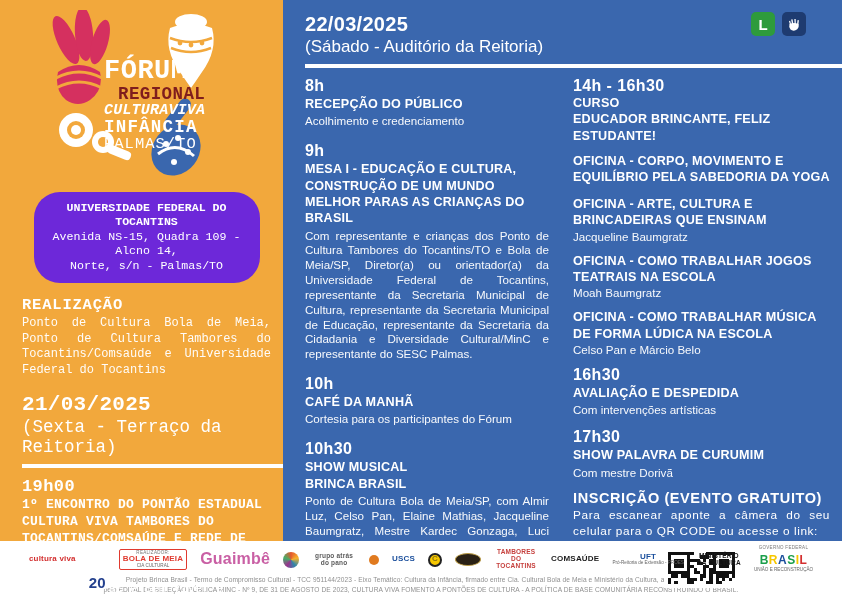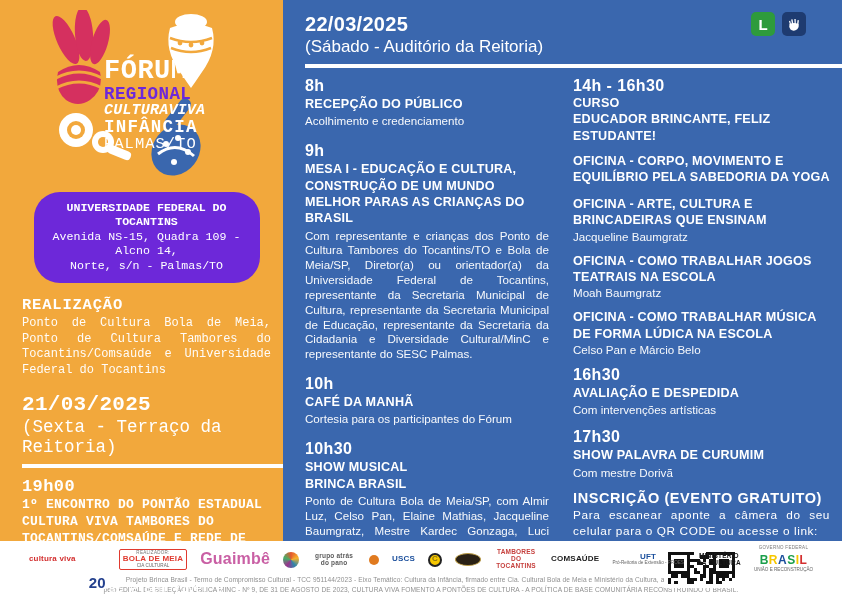--- a/index.html
+++ b/index.html
@@ -7,21 +7,21 @@
   body { font-family:"Liberation Sans","DejaVu Sans",sans-serif; width:842px; height:595px; overflow:hidden; }
   .poster { width:842px; height:595px; display:flex; flex-direction:column; }
   .main { display:flex; height:541px; }
 
   
   .left-panel { width:283px; background:#F2A83C; color:#fff; padding:0 12px 0 22px; position:relative; flex-shrink:0;font-family:Liberation Mono, monospace; }
   .brand { position:relative; height:182px; margin:0 -20px 0 -22px; }
   .brand svg { position:absolute; }
   .brand-title { position:absolute; left:104px; top:58px; line-height:1.02; }
   .bt-forum   { font-size:27px; font-weight:600; letter-spacing:.5px; }
-  .bt-regional{ font-size:17.5px; font-weight:800; color:#6d28d9; letter-spacing:.4px; }
+  .bt-regional{ font-size:17.5px; font-weight:800; color:#7f1d1d; letter-spacing:.4px;text-align:right; }
   .bt-cultura { font-size:15px; font-style:italic; font-weight:600; letter-spacing:.2px; }
   .bt-infancia{ font-size:17.5px; font-weight:800; letter-spacing:1.2px; }
   .bt-palmas  { font-size:15.5px; font-weight:400; letter-spacing:1px; }
 
   .venue-pill { background:#6d28d9; border-radius:26px; width:226px; margin:10px auto 0; padding:9px 10px 10px; text-align:center; line-height:1.25; }
   .venue-pill .vp-name { font-size:11.6px; font-weight:800; }
   .venue-pill .vp-addr { font-size:11.6px; font-weight:400; }
 
   .realizacao { margin-top:13px; }
   .sec-heading { font-size:15.5px; font-weight:800; letter-spacing:.8px; }

